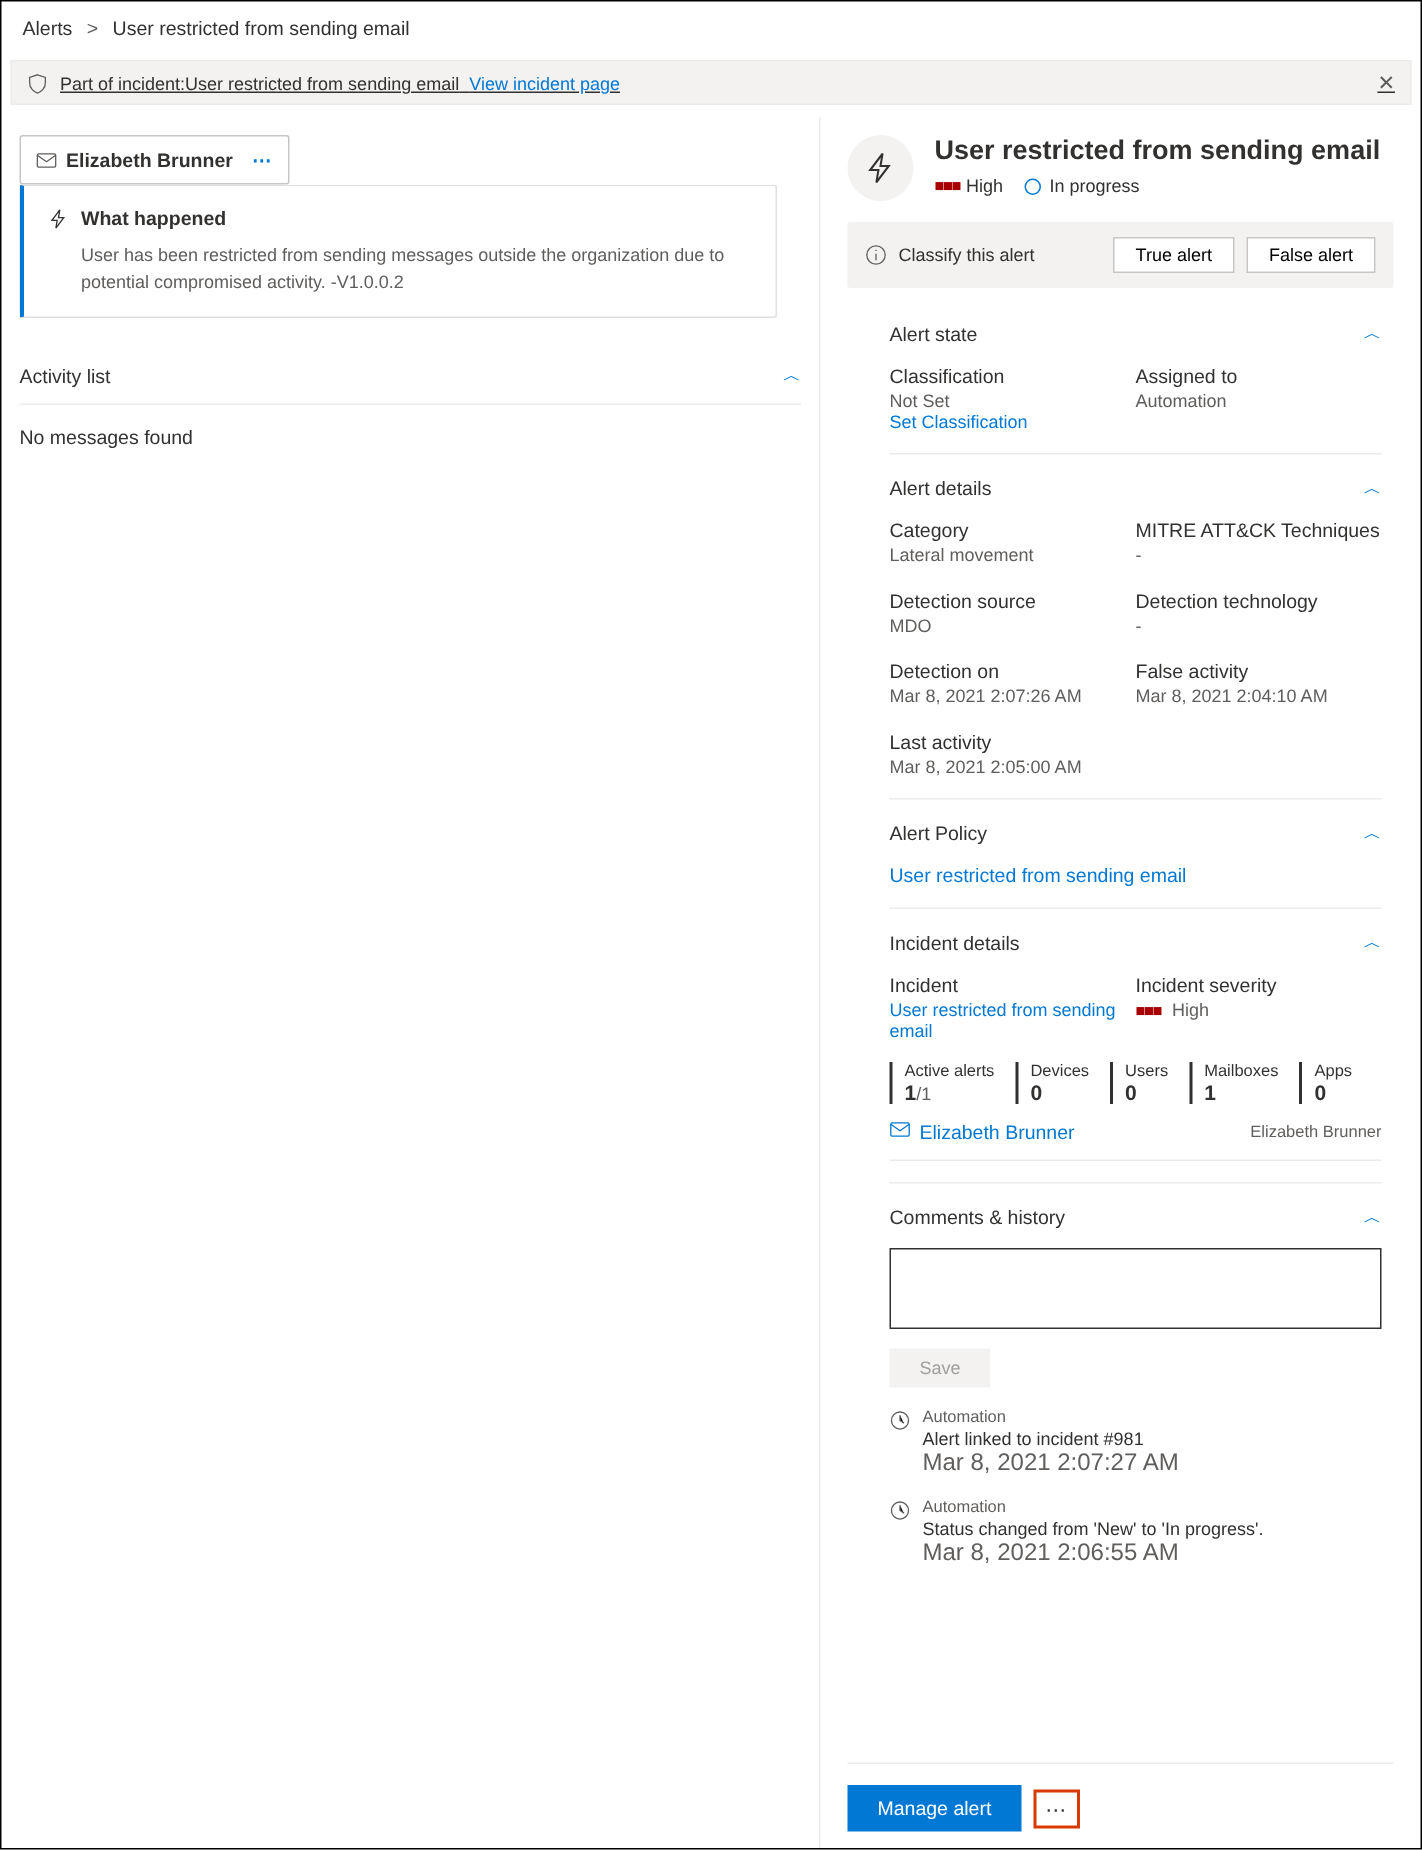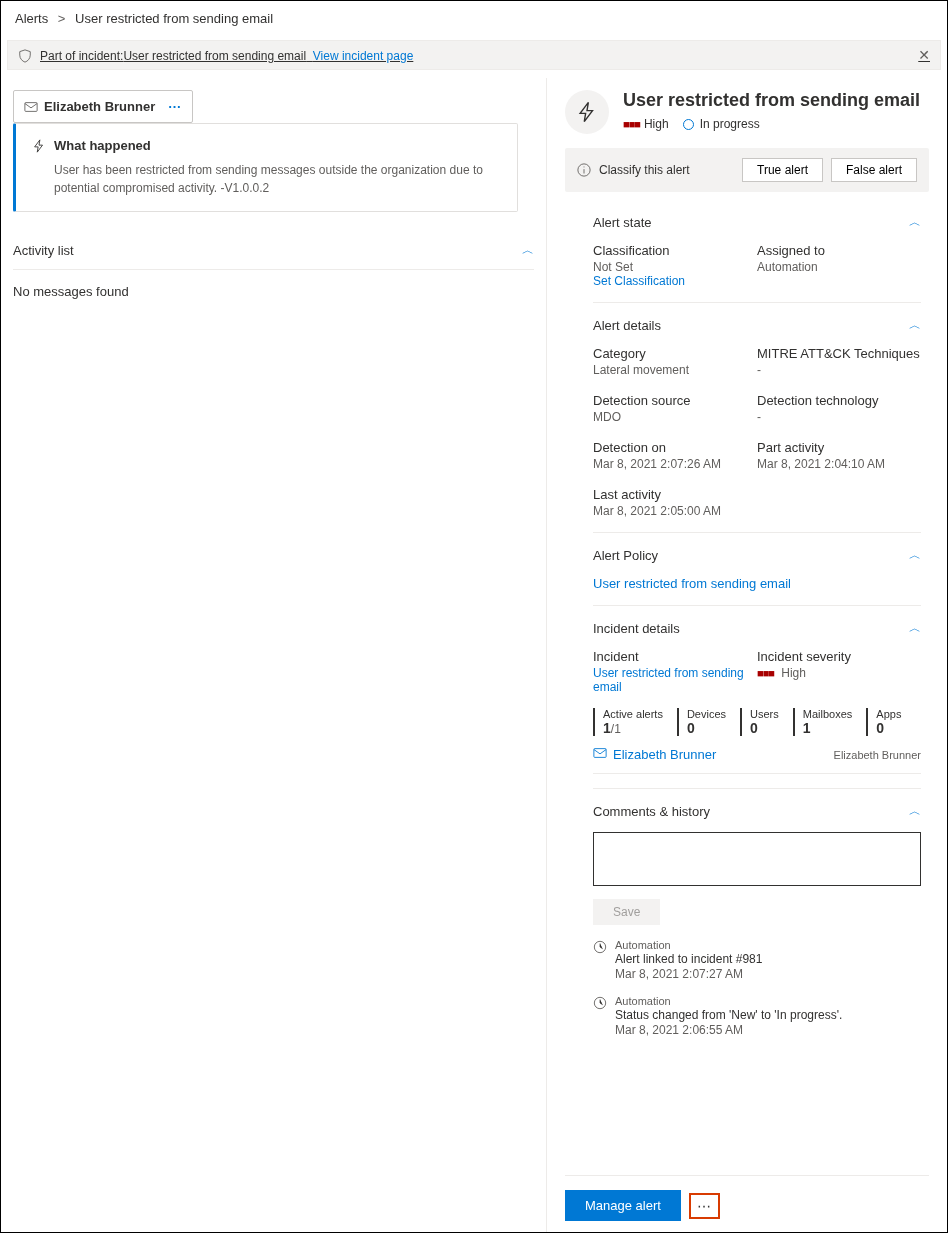--- a/index.html
+++ b/index.html
@@ -157,21 +157,21 @@
   }
   .btn-save {
     background:#f3f2f1; border:none; color:#a19f9d; padding:6px 20px;
     font-size:12px; cursor:default;
   }
 
   .history-item { display:flex; margin-top:14px; }
   .history-item .clock-icon { margin-right:8px; margin-top:1px; }
   .history-item .hi-k { font-size:11px; color:#605e5c; }
   .history-item .hi-t { font-size:12px; margin:1px 0; }
-  .history-item .hi-d { font-size:12px; color:#605e5c; }
+  .history-item .hi-d { font-size:16px; color:#605e5c; }
 
   .bottom-bar {
     border-top:1px solid #edebe9;
     padding:14px 0 16px 0;
     display:flex; align-items:center; gap:8px;
   }
   .btn-primary {
     background:#0078d4; color:#fff; border:none; padding:8px 20px;
     font-size:13px; cursor:pointer;
   }
@@ -314,21 +314,21 @@
             </div>
           <div class="kv">
               <div class="k">Detection technology</div>
               <div class="v">-</div>
             </div>
           <div class="kv">
               <div class="k">Detection on</div>
               <div class="v">Mar 8, 2021 2:07:26 AM</div>
             </div>
           <div class="kv">
-              <div class="k">Part activity</div>
+              <div class="k">False activity</div>
               <div class="v">Mar 8, 2021 2:04:10 AM</div>
             </div>
           <div class="kv">
               <div class="k">Last activity</div>
               <div class="v">Mar 8, 2021 2:05:00 AM</div>
             </div>
         </div>
       </div>
 
       <div class="panel-section">

